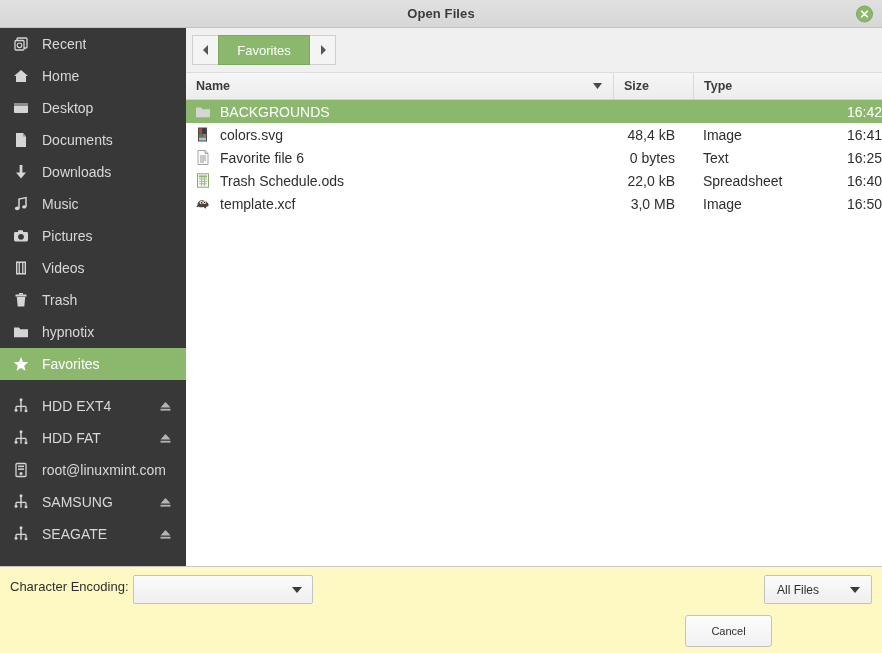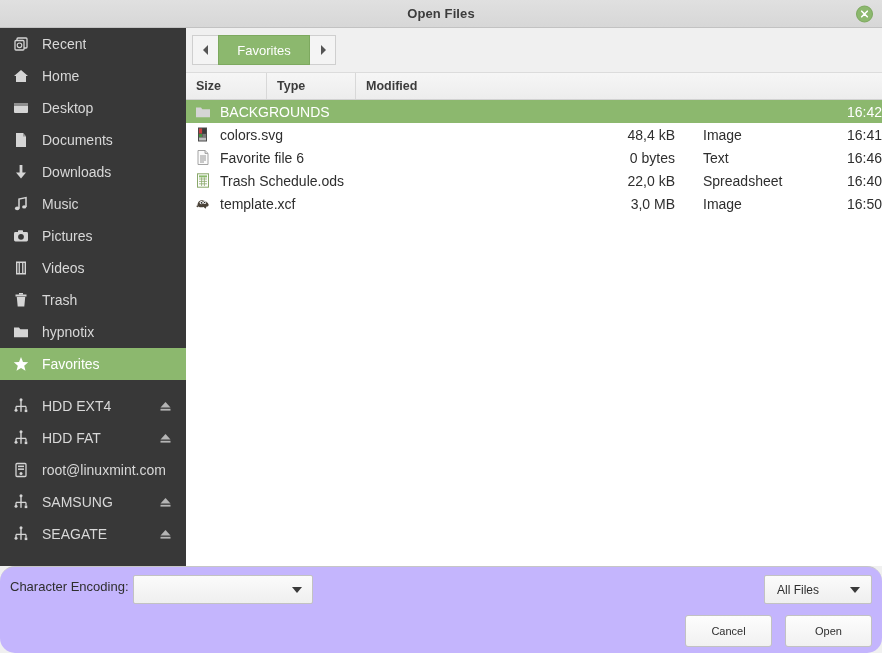--- a/index.html
+++ b/index.html
@@ -104,21 +104,21 @@
   .c-name { width: 427px; display: flex; align-items: center; padding-left: 8px; overflow: hidden; }
   .c-name .ficon { width: 18px; height: 16px; margin-right: 8px; flex: 0 0 18px;
                    display: flex; align-items: center; justify-content: center; }
   .c-size { width: 80px; text-align: right; padding-right: 18px; }
   .c-type { width: 89px; padding-left: 10px; }
   .c-mod  { flex: 1; padding-left: 8px; text-align: right; }
 
   
   .bottom {
     position: absolute; left: 0; top: 566px; width: 882px; height: 87px;
-    background: #c4b5fd; border-top: 1px solid #c6c6c6; border-radius: 15px;
+    background: #fef9c3; border-top: 1px solid #c6c6c6;
   }
   .enc-label { position: absolute; left: 10px; top: 12px; font-size: 13px; color: #2e2e2e; }
   .enc-combo {
     position: absolute; left: 133px; top: 8px; width: 180px; height: 29px;
     background: linear-gradient(to bottom, #fbfbfb, #efefef);
     border: 1px solid #c2c2c2; border-radius: 2px; cursor: pointer;
   }
   .enc-combo .arw { position: absolute; right: 10px; top: 50%; transform: translateY(-50%); }
   .filter-combo {
     position: absolute; right: 10px; top: 8px; width: 108px; height: 29px;
@@ -366,28 +366,31 @@
         <span>Favorites</span>
       </div>
       <div class="path-arrow right">
         <svg width="8" height="10" viewBox="0 0 8 10">
           <path d="M2 0 L7 5 L2 10 Z" fill="#555"></path>
         </svg>
       </div>
     </div>
 
     <div class="colhead">
+      <div class="ch ch-name">
+        <span class="lbl">Name</span>
+        <svg class="sort-caret" width="9" height="6" viewBox="0 0 9 6">
+          <path d="M0 0 L9 0 L4.5 6 Z" fill="#4a4a4a"></path>
+        </svg>
+      </div>
       <div class="ch ch-size">
         <span class="lbl">Size</span>
       </div>
       <div class="ch ch-type">
         <span class="lbl">Type</span>
-      </div>
-      <div class="ch ch-mod">
-        <span class="lbl">Modified</span>
       </div>
     </div>
 
     <div class="rows" id="rows">
         <div class="frow selected">
           <div class="c-name">
             <span class="ficon">
               <svg xmlns="http://www.w3.org/2000/svg" width="16" height="16" viewBox="0 0 16 16">
         <path d="M1 3.5 L6 3.5 L7.3 5.2 L15 5.2 L15 13.2 L1 13.2 Z" fill="#d5d5d5"></path>
               </svg>
@@ -422,21 +425,21 @@
               <svg xmlns="http://www.w3.org/2000/svg" width="14" height="15" viewBox="0 0 14 15">
         <path d="M2 0.5 L9 0.5 L12 3.4 L12 14.5 L2 14.5 Z" fill="#fbfbfb" stroke="#9a9a9a" stroke-width="0.9"></path>
         <path d="M9 0.5 L9 3.4 L12 3.4" fill="#e2e2e2" stroke="#9a9a9a" stroke-width="0.9"></path>
         <path d="M4 6 H10 M4 8 H10 M4 10 H10 M4 12 H8" stroke="#8a8a8a" stroke-width="0.9"></path>
               </svg>
             </span>
             <span>Favorite file 6</span>
           </div>
           <div class="c-size">0 bytes</div>
           <div class="c-type">Text</div>
-          <div class="c-mod">16:46</div>
+          <div class="c-mod">16:25</div>
         </div>
         <div class="frow">
           <div class="c-name">
             <span class="ficon">
               <svg xmlns="http://www.w3.org/2000/svg" width="14" height="15" viewBox="0 0 14 15">
         <rect x="1.5" y="0.8" width="11" height="13.4" fill="#fdfdfd" stroke="#8aa86a" stroke-width="1"></rect>
         <rect x="3" y="2.4" width="8" height="2" fill="#8aba6a"></rect>
         <path d="M3 6 H11 M3 8.4 H11 M3 10.8 H11 M5.6 4.4 V13 M8.4 4.4 V13" stroke="#8aa86a" stroke-width="0.8"></path>
               </svg>
             </span>
@@ -474,15 +477,14 @@
         <path d="M0 0 L10 0 L5 6 Z" fill="#3a3a3a"></path>
       </svg>
     </div>
     <div class="filter-combo">
       <span class="ftxt">All Files</span>
       <svg class="arw" width="10" height="6" viewBox="0 0 10 6">
         <path d="M0 0 L10 0 L5 6 Z" fill="#3a3a3a"></path>
       </svg>
     </div>
     <div class="btn btn-cancel">Cancel</div>
-    <div class="btn btn-open">Open</div>
   </div>
 </div>
 
 </body></html>

